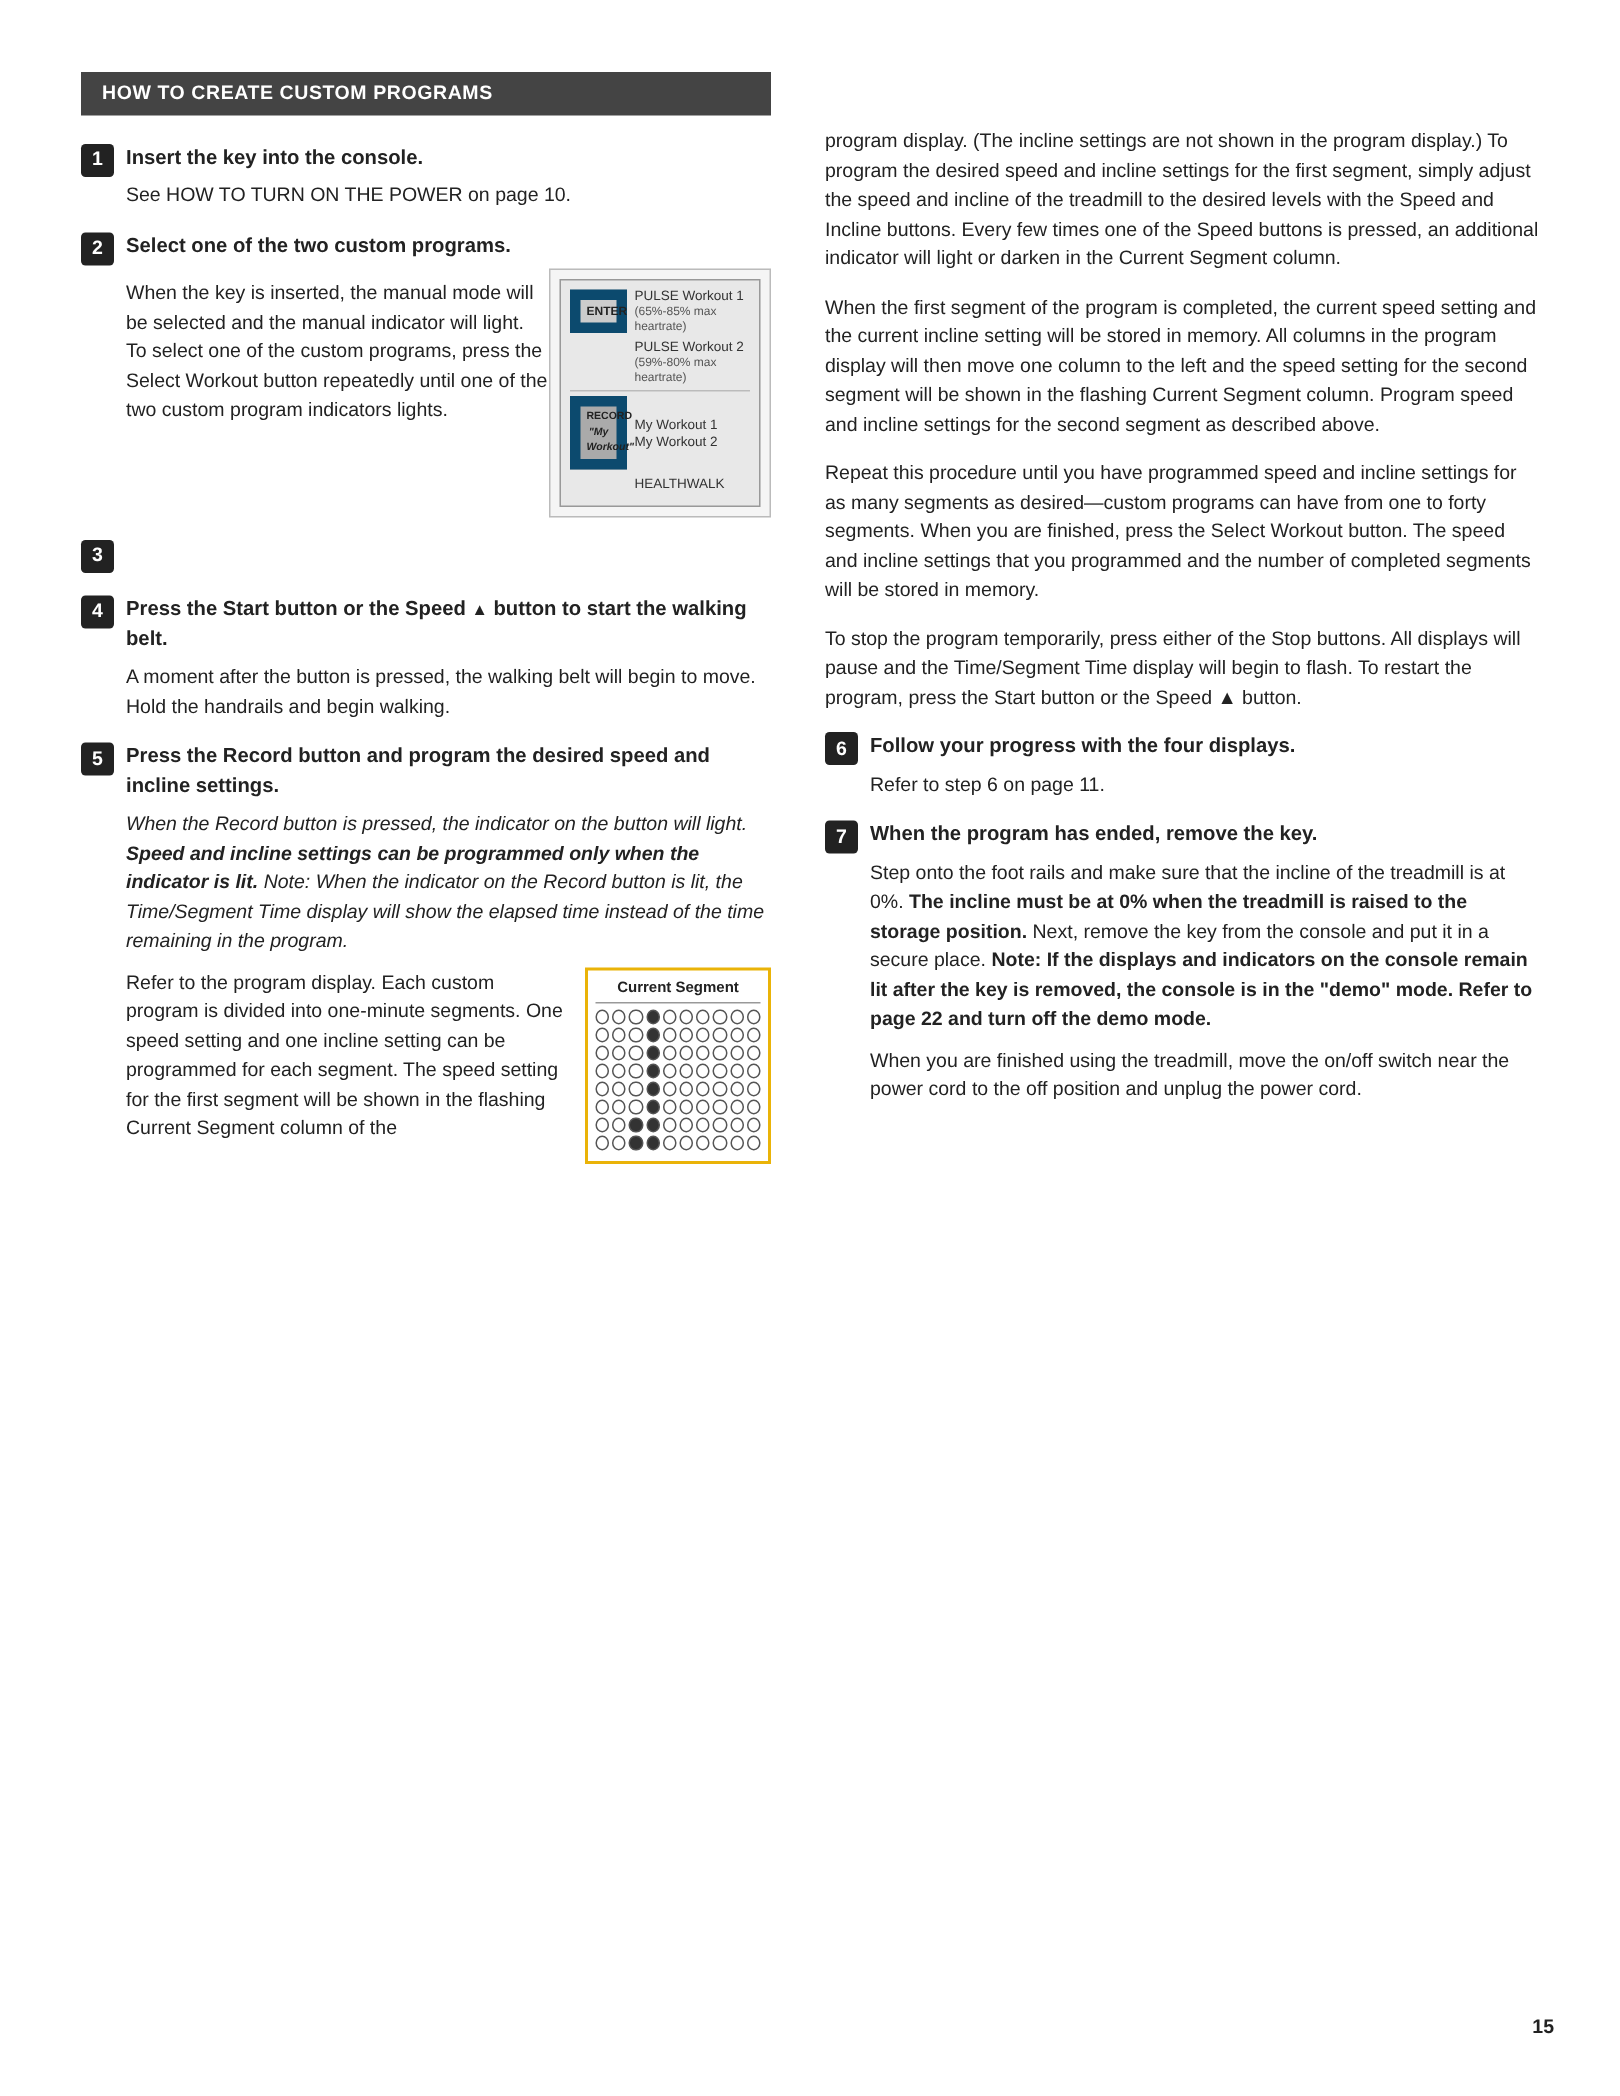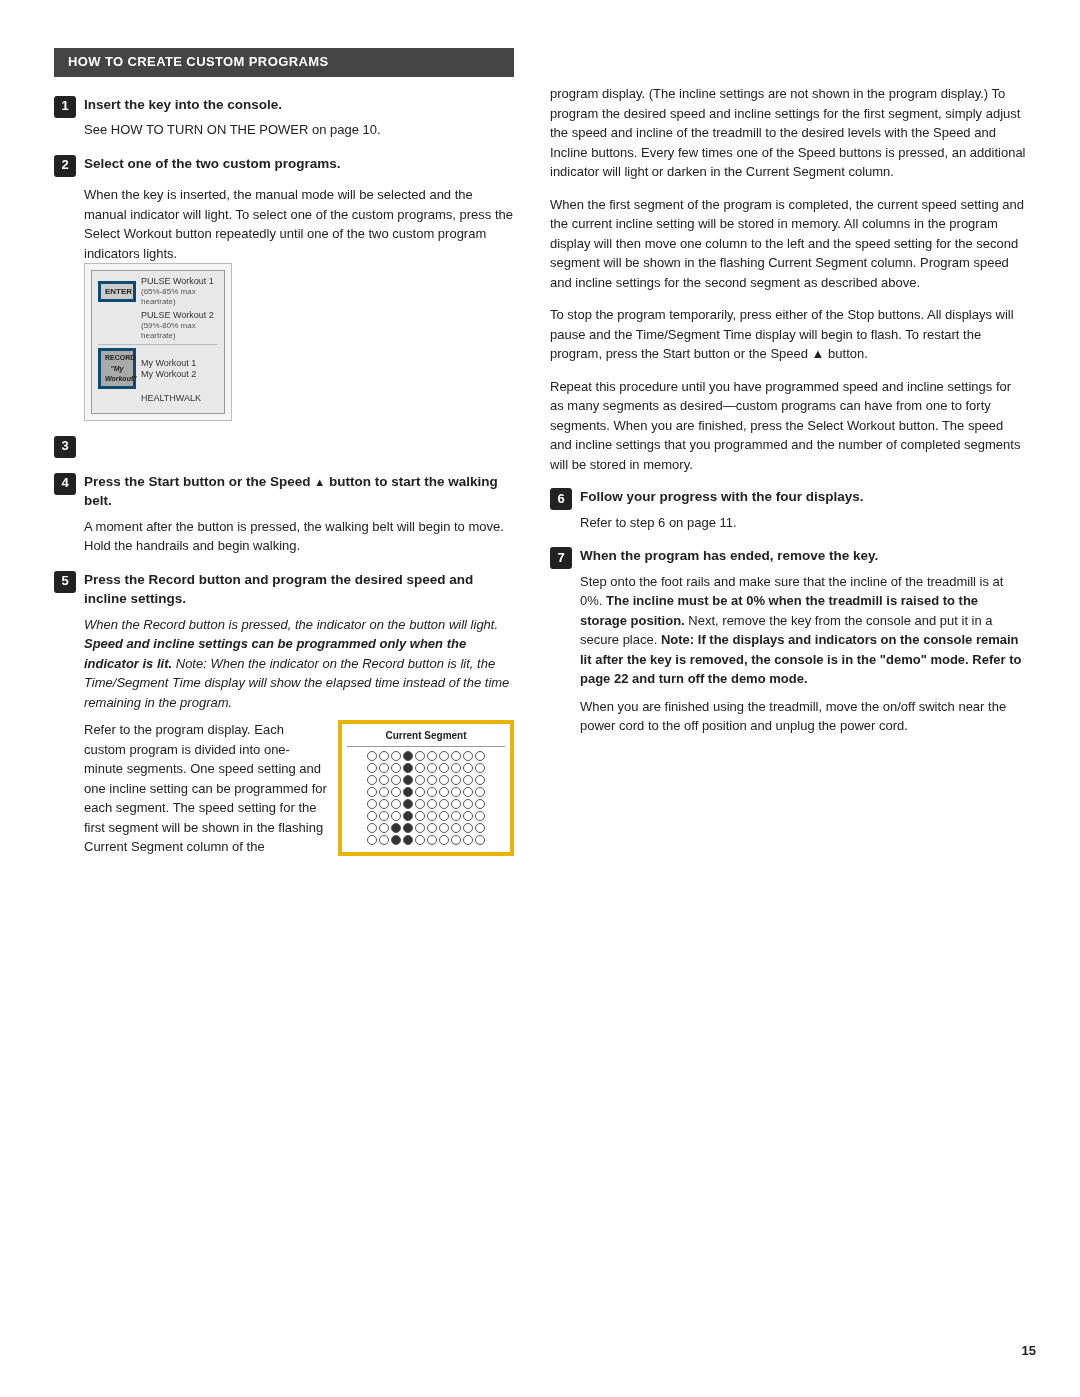--- a/index.html
+++ b/index.html
@@ -67,21 +67,20 @@
       font-size: 13px;
       line-height: 1.5;
     }
     .step-content {
       flex: 1;
     }
     .step-with-image {
       display: flex;
       margin-top: 6px;
       align-items: flex-start;
-      flex-direction: column;
     }
     .step-text-part {
       flex: 1;
     }
     
     .console-img {
       width: 148px;
       flex-shrink: 0;
       border: 1px solid #bbb;
       background: #f5f5f5;
@@ -94,21 +93,21 @@
       padding: 5px 6px;
     }
     .console-row {
       display: flex;
       align-items: center;
       margin-bottom: 4px;
       gap: 5px;
     }
     .console-btn {
       background: #ccc;
-      border: 3px solid #0c4a6e;
+      border: 7px solid #0c4a6e;
       font-size: 8px;
       font-weight: bold;
       text-align: center;
       padding: 2px 4px;
       width: 38px;
       flex-shrink: 0;
     }
     .console-label {
       font-size: 9px;
       color: #333;
@@ -123,23 +122,23 @@
     .segment-container {
       display: flex;
       gap: 10px;
       margin-top: 8px;
       align-items: flex-start;
     }
     .segment-text {
       flex: 1;
     }
     .segment-grid-box {
-      width: 176px;
+      width: 124px;
       flex-shrink: 0;
-      border: 4px solid #eab308;
+      border: 2px solid #eab308;
       background: #fff;
       padding: 5px;
     }
     .segment-grid-title {
       font-size: 10px;
       font-weight: bold;
       text-align: center;
       border-bottom: 1px solid #999;
       margin-bottom: 4px;
       padding-bottom: 2px;
@@ -386,24 +385,24 @@
 
     <div class="col-right">
 
       <div style="margin-bottom:13px;font-size:13px;line-height:1.5;margin-top:36px">
         <span>program display. (The incline settings are not shown in the program display.) To program the desired speed and incline settings for the first segment, simply adjust the speed and incline of the treadmill to the desired levels with the Speed and Incline buttons. Every few times one of the Speed buttons is pressed, an additional indicator will light or darken in the Current Segment column.</span>
       </div>
       <div class="right-col-para">
         <span>When the first segment of the program is completed, the current speed setting and the current incline setting will be stored in memory. All columns in the program display will then move one column to the left and the speed setting for the second segment will be shown in the flashing Current Segment column. Program speed and incline settings for the second segment as described above.</span>
       </div>
       <div class="right-col-para">
+        <span>Repeat this procedure until you have programmed speed and incline settings for as many segments as desired—custom programs can have from one to forty segments. When you are finished, press the Select Workout button. The speed and incline settings that you programmed and the number of completed segments will be stored in memory.</span>
+      </div>
+      <div class="right-col-para">
         <span>To stop the program temporarily, press either of the Stop buttons. All displays will pause and the Time/Segment Time display will begin to flash. To restart the program, press the Start button or the Speed ▲ button.</span>
-      </div>
-      <div class="right-col-para">
-        <span>Repeat this procedure until you have programmed speed and incline settings for as many segments as desired—custom programs can have from one to forty segments. When you are finished, press the Select Workout button. The speed and incline settings that you programmed and the number of completed segments will be stored in memory.</span>
       </div>
 
       <div class="step mb14">
         <div class="step-number">6</div>
         <div class="step-content">
           <div class="step-title">Follow your progress with the four displays.</div>
           <div class="step-body">Refer to step 6 on page 11.</div>
         </div>
       </div>
 

